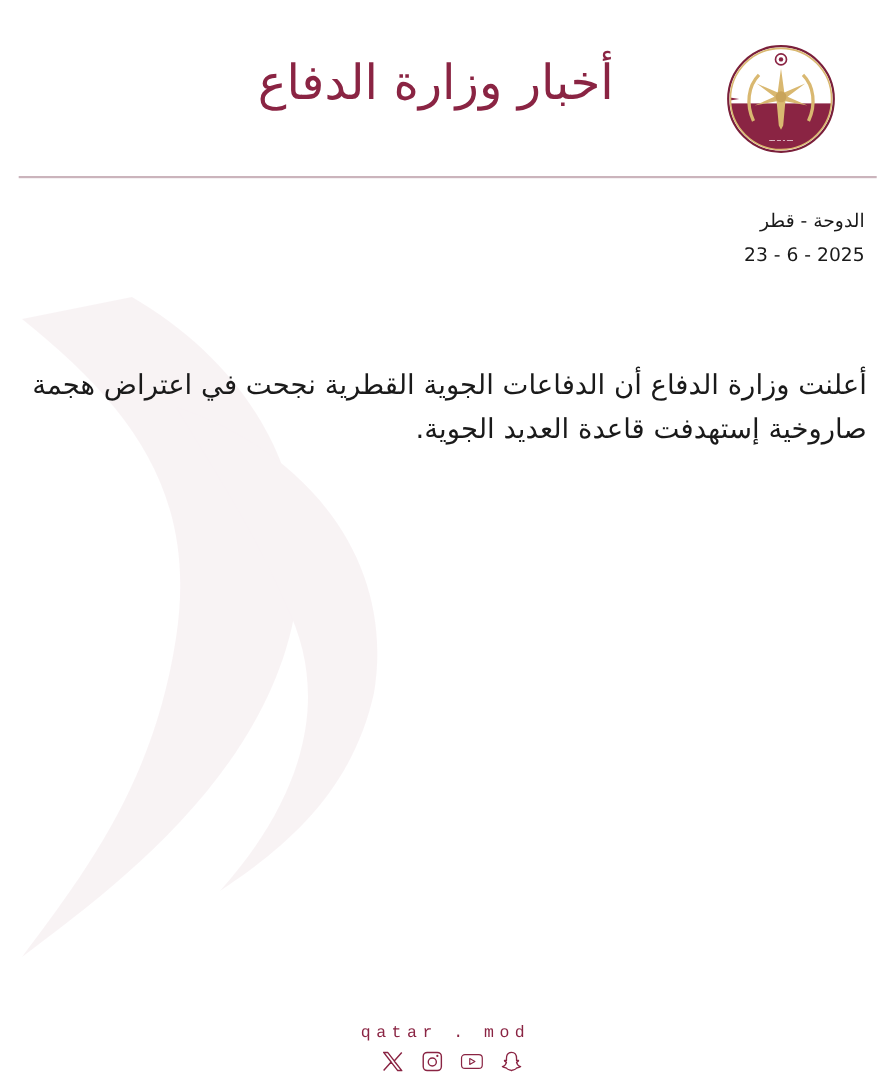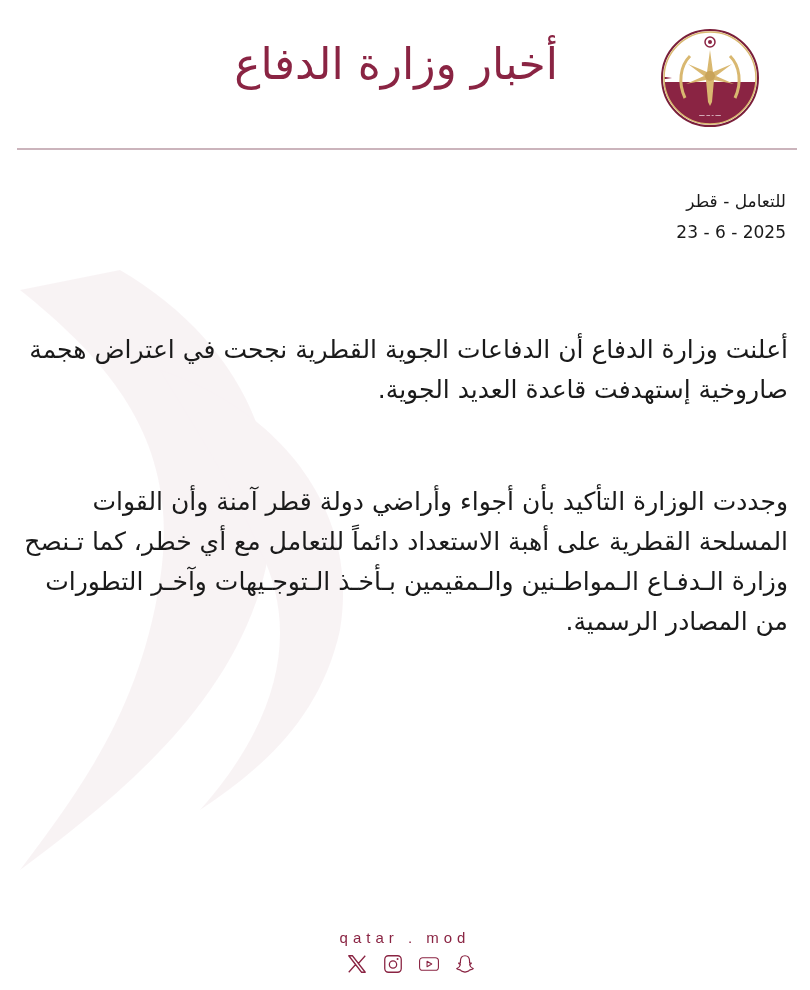--- a/index.html
+++ b/index.html
@@ -7,21 +7,21 @@
       width: 810px; height: 990px; overflow: hidden;
       background: #ffffff; position: relative;
       font-family: "DejaVu Sans", sans-serif;
       color: #1a1a1a;
     }
     .watermark {
       position: absolute; left: -40px; top: 250px;
       width: 440px; height: 640px; opacity: 0.05; pointer-events: none;
     }
     .header {
-      position: absolute; left: 0; top: 0; width: 810px; height: 191px;
+      position: absolute; left: 0; top: 12px; width: 810px; height: 191px;
     }
     .logo {
       position: absolute; left: 660px; top: 28px; width: 100px; height: 100px;
     }
     .title {
       position: absolute; right: 252px; top: 38px;
       font-size: 44px; color: #8a2443; direction: rtl; white-space: nowrap;
       font-weight: normal; letter-spacing: 0px;
     }
     .divider {
@@ -35,21 +35,21 @@
     .body-text {
       position: absolute; right: 22px; top: 314px; width: 775px;
       direction: rtl; text-align: right;
       font-size: 25px; line-height: 40px; color: #1a1a1a;
     }
     .para { margin: 16px 0 72px 0; }
     .footer {
       position: absolute; left: 0; top: 928px; width: 810px; text-align: center;
     }
     .handle {
-      font-family: Liberation Sans, sans-serif; font-size: 15px; letter-spacing: 5px;
+      font-family: Liberation Mono, monospace; font-size: 15px; letter-spacing: 5px;
       color: #8a2443; display: inline-block;
     }
     .socials {
       display: flex; justify-content: center; gap: 14px; margin-top: 6px; margin-left: 12px;
     }
     .social-icon { width: 22px; height: 22px; display: inline-block; cursor: pointer; }
   </style>
 </head>
 <body>
 
@@ -78,27 +78,26 @@
     <path d="M75 70 C 82 55, 80 38, 70 28" fill="none" stroke="#d9b870" stroke-width="3"></path>
     <polygon points="50,22 53,44 72,36 56,48 74,56 54,52 52,74 50,78 48,74 46,52 26,56 44,48 28,36 47,44" fill="#d9b870"></polygon>
     <circle cx="50" cy="48" r="5" fill="#c9a45a"></circle>
     <text x="50" y="88" font-size="6" fill="#fff" text-anchor="middle" font-family="DejaVu Sans, sans-serif">ـــ ـ ــ ـــ</text>
   </svg>
   <div class="title">أخبار وزارة الدفاع</div>
   <div class="divider"></div>
 </div>
 
 <div class="meta">
-  <div>للتعامل - قطر</div>
+  <div>الدوحة - قطر</div>
   <div>2025 - 6 - 23</div>
 </div>
 
 <div class="body-text">
   <p class="para">أعلنت وزارة الدفاع أن الدفاعات الجوية القطرية نجحت في اعتراض هجمة صاروخية إستهدفت قاعدة العديد الجوية.</p>
-  <p class="para">وجددت الوزارة التأكيد بأن أجواء وأراضي دولة قطر آمنة وأن القوات المسلحة القطرية على أهبة الاستعداد دائماً للتعامل مع أي خطر، كما تـنصح وزارة الـدفـاع الـمواطـنين والـمقيمين بـأخـذ الـتوجـيهات وآخـر التطورات من المصادر الرسمية.</p>
 </div>
 
 <div class="footer">
   <span class="handle">qatar . mod</span>
   <div class="socials">
     <svg class="social-icon" viewBox="0 0 24 24">
       <path d="M3 3 L10.5 12.5 L3 21 M21 3 L13.5 11.5 L21 21 M3 3 L7 3 L21 21 L17 21 Z" fill="none" stroke="#8a2443" stroke-width="1.4" stroke-linejoin="round"></path>
     </svg>
     <svg class="social-icon" viewBox="0 0 24 24">
       <rect x="3" y="3" width="18" height="18" rx="4" fill="none" stroke="#8a2443" stroke-width="1.4"></rect>

